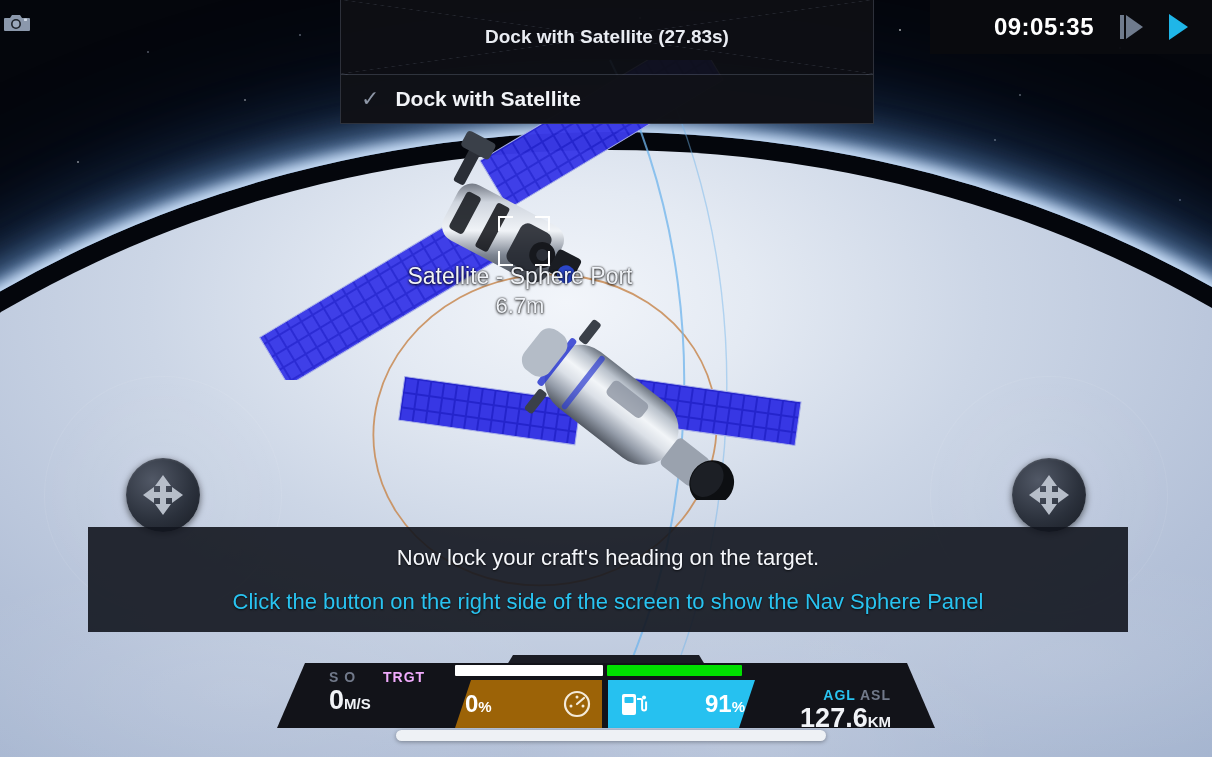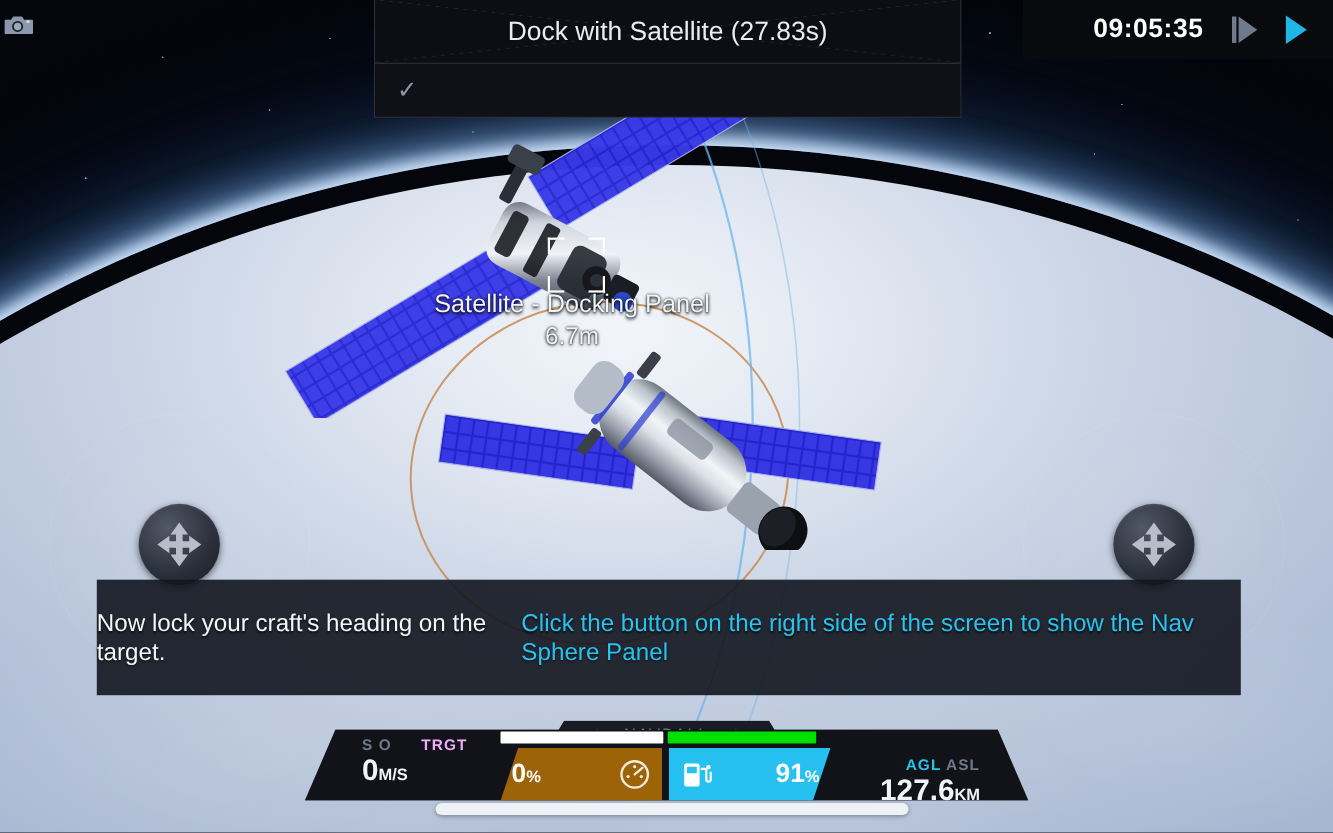--- a/index.html
+++ b/index.html
@@ -116,23 +116,23 @@
   
   #mission-panel {
     position: absolute; left: 340px; top: 0;
     width: 534px;
     background: rgba(14,15,20,0.94);
     border-left: 1px solid rgba(120,130,150,0.30);
     border-right: 1px solid rgba(120,130,150,0.30);
     border-bottom: 1px solid rgba(120,130,150,0.30);
   }
   #mission-title {
-    height: 58px;
+    height: 75px;
     display: flex; align-items: center; justify-content: center;
-    color: #e9ecf2; font-size: 24px; font-weight: normal;
+    color: #e9ecf2; font-size: 19px; font-weight: bold;
     border-bottom: 1px solid rgba(120,130,150,0.32);
     position: relative;
     background:
       linear-gradient(to bottom right, transparent 49.6%, rgba(120,130,150,0.22) 49.8%, transparent 50.1%),
       linear-gradient(to bottom left,  transparent 49.6%, rgba(120,130,150,0.22) 49.8%, transparent 50.1%);
   }
   #mission-objective {
     height: 48px;
     display: flex; align-items: center;
     padding-left: 20px; gap: 16px;
@@ -187,21 +187,21 @@
     box-shadow: 0 2px 7px rgba(0,0,0,0.55), inset 0 1px 2px rgba(255,255,255,0.10);
     display: flex; align-items: center; justify-content: center;
     cursor: pointer;
   }
 
   
   #tutorial {
     position: absolute; left: 88px; top: 527px;
     width: 1040px; height: 105px;
     background: rgba(18,21,30,0.90);
-    display: flex; flex-direction: row;
+    display: flex; flex-direction: column;
     align-items: center; justify-content: center;
     gap: 18px;
   }
   #tutorial .line1 {
     color: #f4f6fa; font-size: 22px;
     text-shadow: 0 1px 2px rgba(0,0,0,0.7);
   }
   #tutorial .line2 {
     color: #29c3f0; font-size: 22px;
     text-shadow: 0 1px 2px rgba(0,0,0,0.7);
@@ -384,38 +384,39 @@
       </svg>
     </div>
 
     <div id="reticle">
       <i></i>
         <i></i>
         <i></i>
         <i></i>
     </div>
     <div id="target-label">
-      <span>Satellite - Docking Panel</span>
+      <span>Satellite - Sphere Port</span>
       <span class="dist">6.7m</span>
     </div>
   </div>
 
   <div id="camera-btn">
     <svg width="26" height="20" viewBox="0 0 26 20">
       <path d="M1 5h5l2-3h8l2 3h7a1 1 0 0 1 1 1v11a1 1 0 0 1-1 1H1a1 1 0 0 1-1-1V6a1 1 0 0 1 1-1z" fill="#8b98ac"></path>
       <circle cx="12" cy="11" r="5" fill="#1b2028"></circle>
       <circle cx="12" cy="11" r="3.4" fill="#9aa7bb"></circle>
       <rect x="20" y="5.5" width="3" height="2.4" rx="0.6" fill="#cfd8e6"></rect>
     </svg>
   </div>
 
   <div id="mission-panel">
     <div id="mission-title">Dock with Satellite (27.83s)</div>
     <div id="mission-objective">
       <span class="check">✓</span>
+      <span class="otext">Dock with Satellite</span>
     </div>
   </div>
 
   <div id="time-bar">
     <span id="mission-clock">09:05:35</span>
     <span id="step-btn">
       <span class="bar"></span>
       <span class="tri"></span>
     </span>
     <span id="play-btn">

